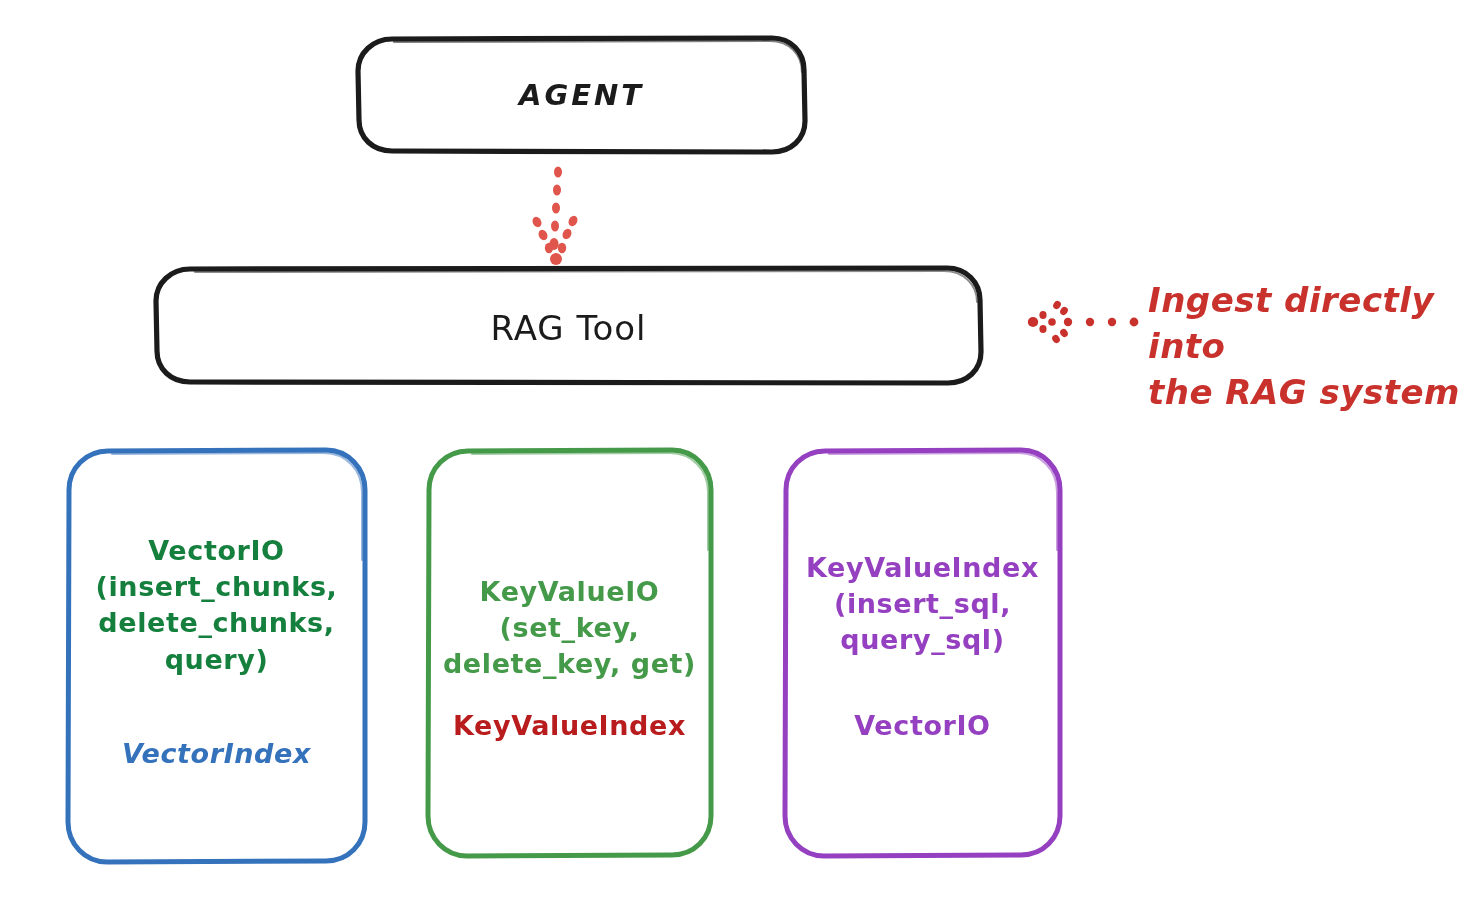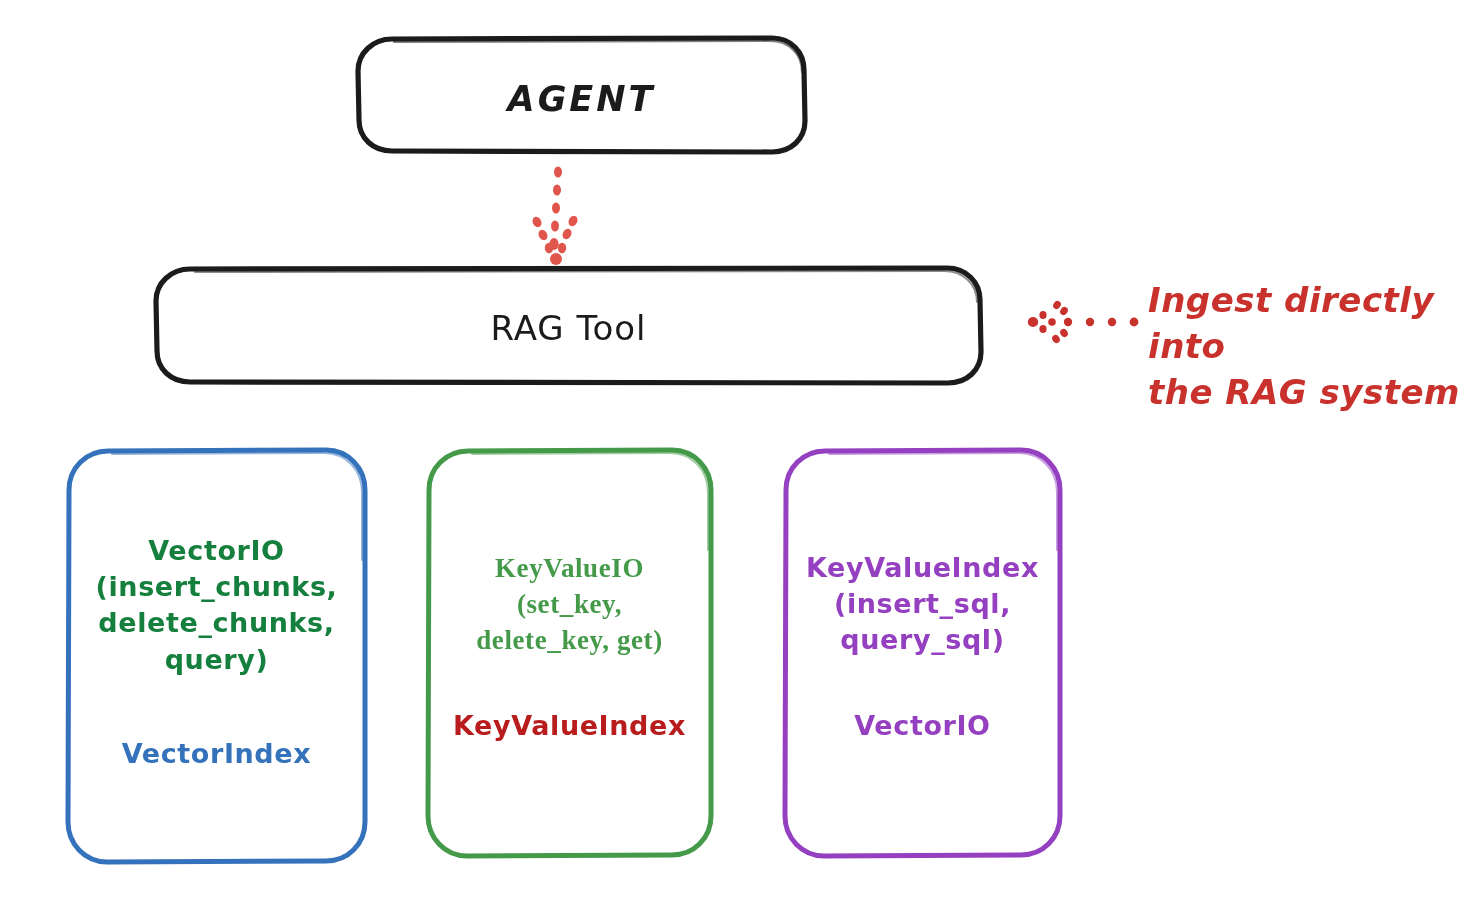--- a/index.html
+++ b/index.html
@@ -30,21 +30,21 @@
     line-height: 1.34;
     white-space: pre-line;
     letter-spacing: 0.6px;
     user-select: none;
   }
 
   .agent-label {
     left: 358px;
     top: 76px;
     width: 447px;
-    font-size: 35px;
+    font-size: 29px;
     font-style: italic;
     font-weight: 700;
     letter-spacing: 3px;
     color: #1b1b1b;
     text-align: center;
   }
 
   .ragtool-label {
     left: 156px;
     top: 306px;
@@ -57,23 +57,23 @@
   .col-api {
     font-size: 27px;
     font-weight: 600;
   }
   .col-index {
     font-size: 27px;
     font-weight: 600;
   }
 
   .vector-api   { left: 68px;  top: 533px; width: 297px; color: #15803d; }
-  .vector-index { left: 68px;  top: 736px; width: 297px; color: #3572BC; }
-
-  .kv-api    { left: 428px; top: 550px; width: 283px; color: #459A4A; font-family: Liberation Serif, serif; }
+  .vector-index { left: 68px;  top: 736px; width: 297px; color: #3572BC; font-style: italic; }
+
+  .kv-api    { left: 428px; top: 574px; width: 283px; color: #459A4A; }
   .kv-index  { left: 428px; top: 708px; width: 283px; color: #b91c1c; }
 
   .rel-api   { left: 785px; top: 550px; width: 275px; color: #9440C0; }
   .rel-index { left: 785px; top: 708px; width: 275px; color: #9440C0; }
 
   .annotation-text {
     position: absolute;
     left: 1148px;
     top: 277px;
     width: 330px;

